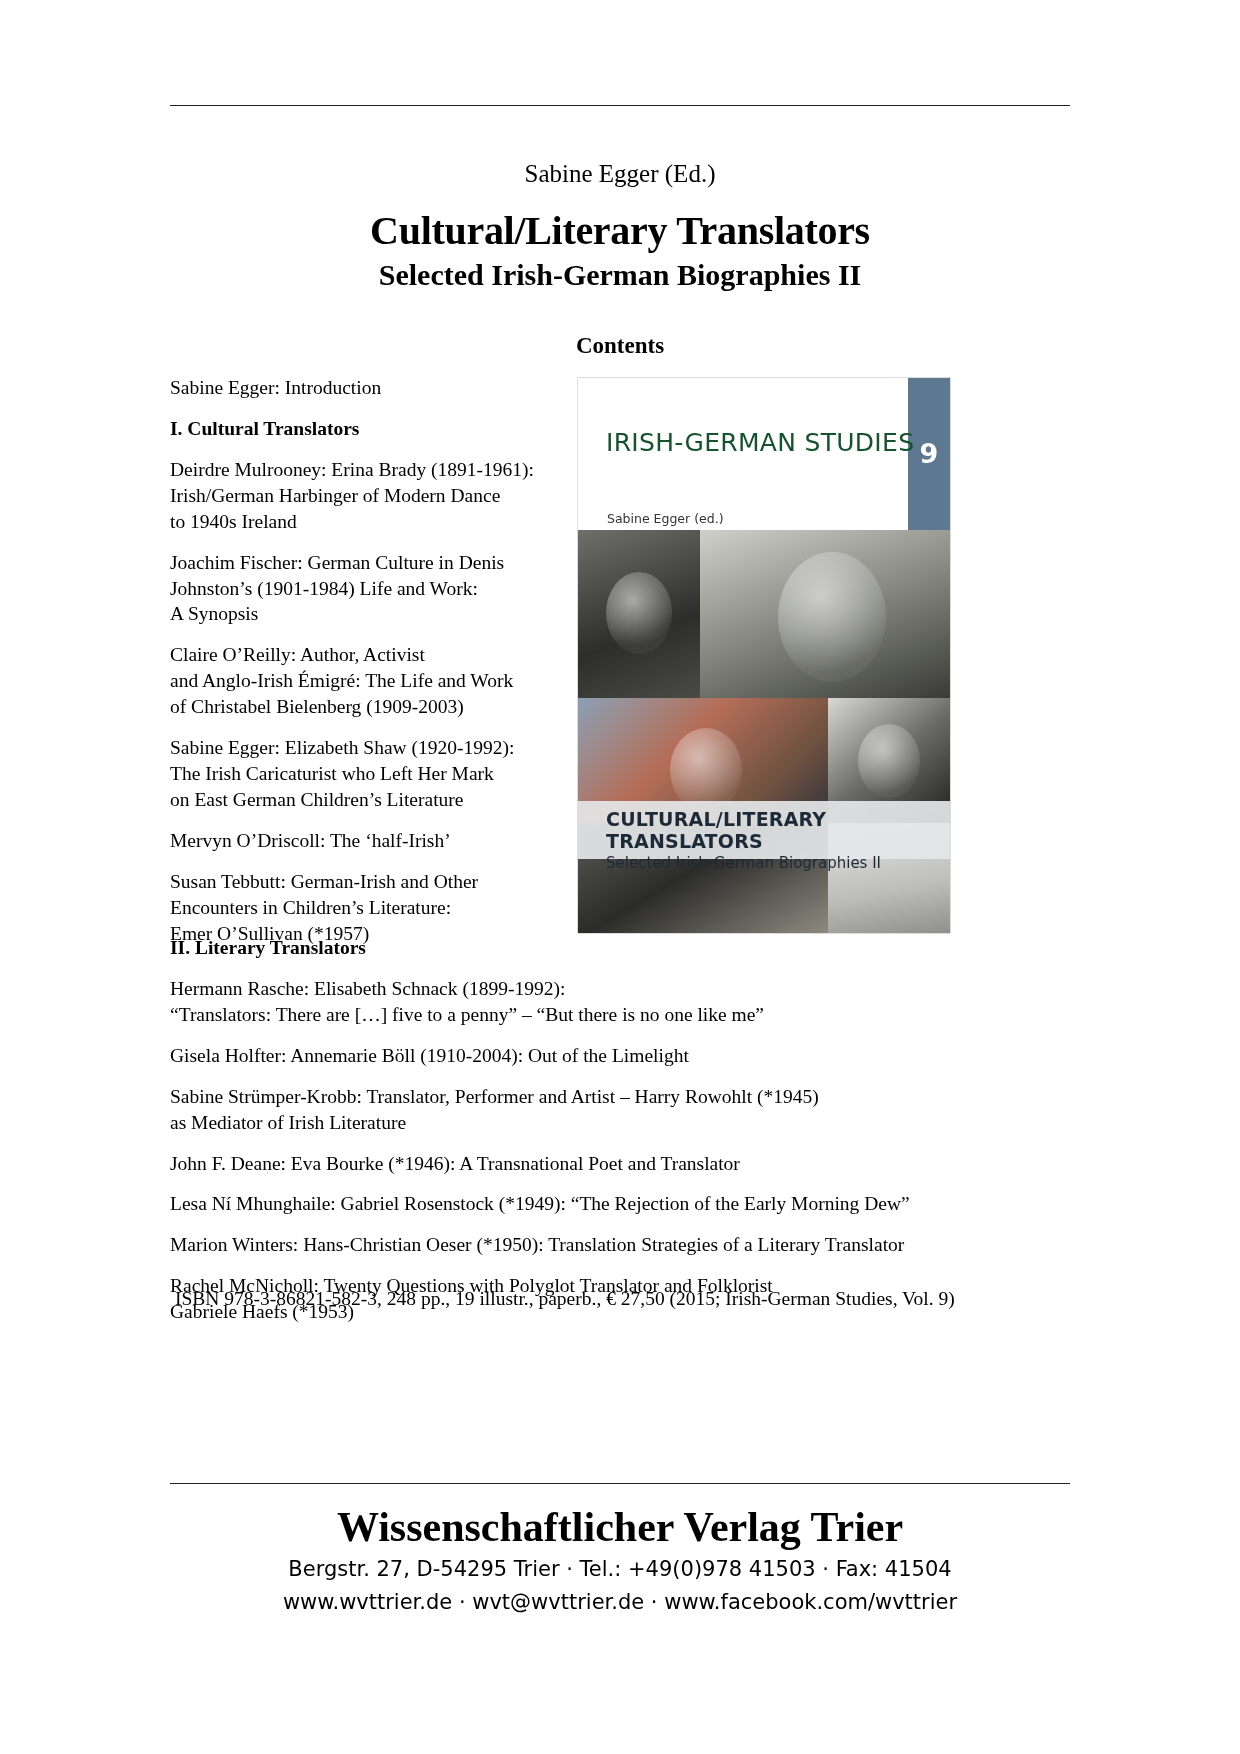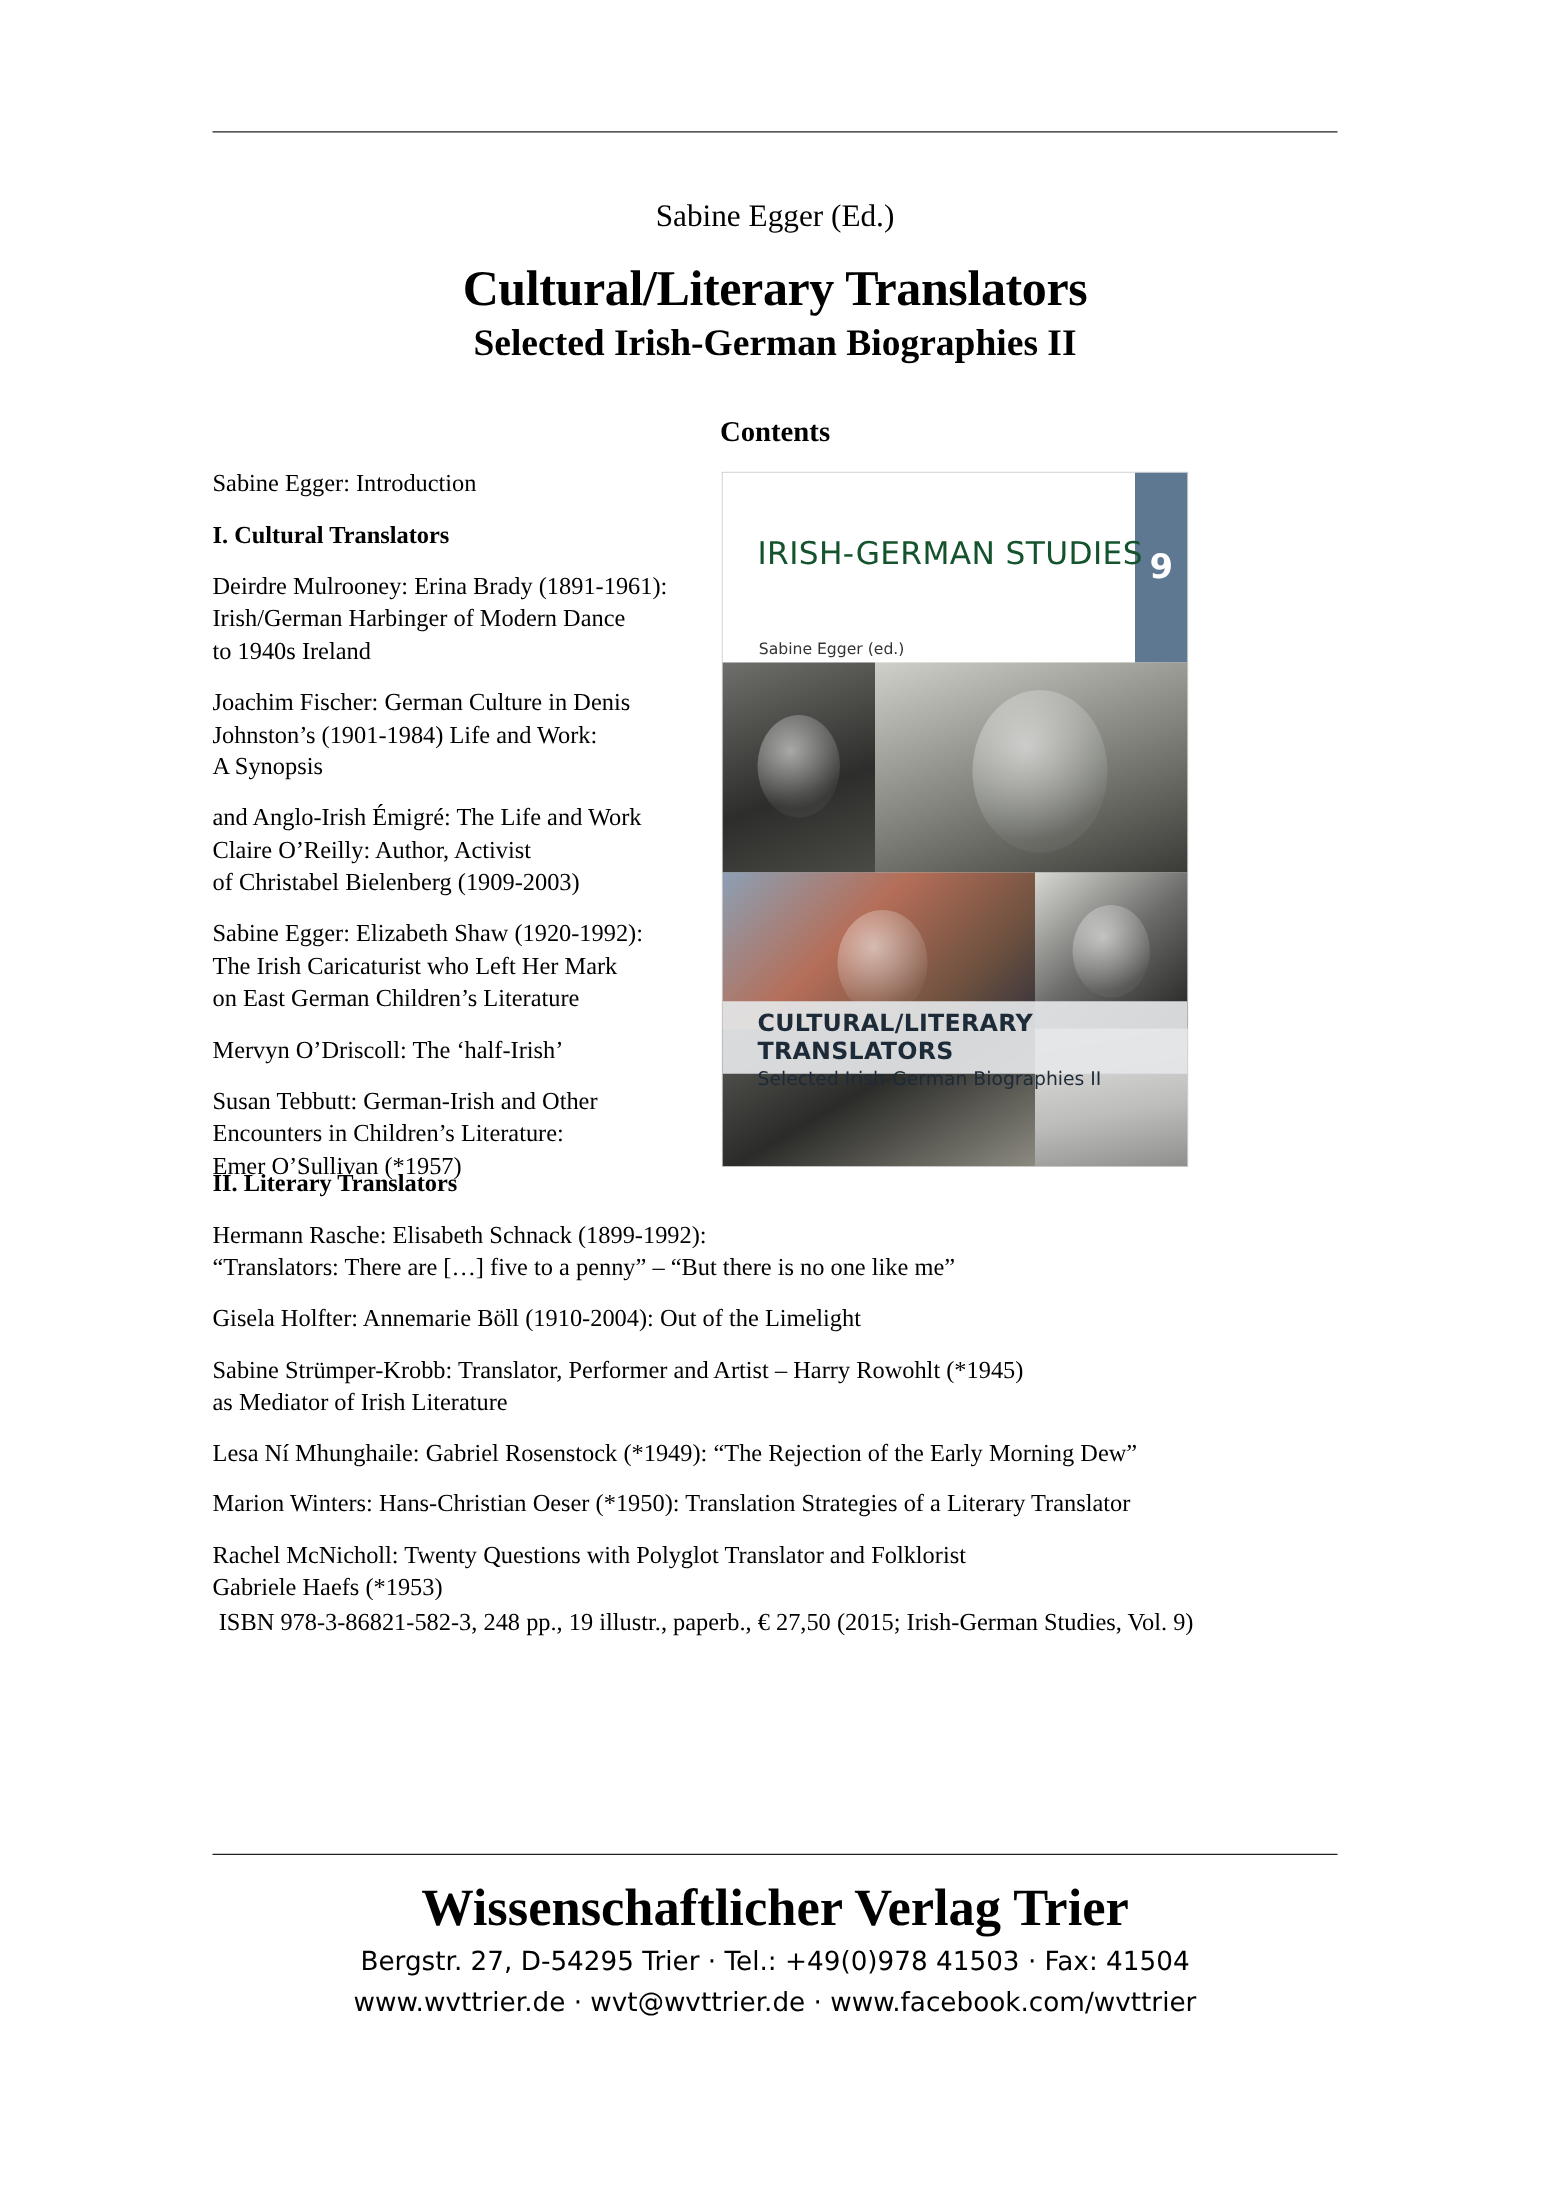--- a/index.html
+++ b/index.html
@@ -241,22 +241,22 @@
         <span class="line">Deirdre Mulrooney: Erina Brady (1891-1961):</span>
         <span class="line">Irish/German Harbinger of Modern Dance</span>
         <span class="line">to 1940s Ireland</span>
       </div>
       <div class="entry">
         <span class="line">Joachim Fischer: German Culture in Denis</span>
         <span class="line">Johnston’s (1901-1984) Life and Work:</span>
         <span class="line">A Synopsis</span>
       </div>
       <div class="entry">
+        <span class="line">Claire O’Reilly: Author, Activist</span>
         <span class="line">and Anglo-Irish Émigré: The Life and Work</span>
-        <span class="line">Claire O’Reilly: Author, Activist</span>
         <span class="line">of Christabel Bielenberg (1909-2003)</span>
       </div>
       <div class="entry">
         <span class="line">Sabine Egger: Elizabeth Shaw (1920-1992):</span>
         <span class="line">The Irish Caricaturist who Left Her Mark</span>
         <span class="line">on East German Children’s Literature</span>
       </div>
       <div class="entry">
         <span class="line">Mervyn O’Driscoll: The ‘half-Irish’</span>
       </div>
@@ -308,20 +308,23 @@
         <span class="line">“Translators: There are […] five to a penny” – “But there is no one like me”</span>
       </div>
       <div class="entry">
         <span class="line">Gisela Holfter: Annemarie Böll (1910-2004): Out of the Limelight</span>
       </div>
       <div class="entry">
         <span class="line">Sabine Strümper-Krobb: Translator, Performer and Artist – Harry Rowohlt (*1945)</span>
         <span class="line">as Mediator of Irish Literature</span>
       </div>
       <div class="entry">
+        <span class="line">John F. Deane: Eva Bourke (*1946): A Transnational Poet and Translator</span>
+      </div>
+      <div class="entry">
         <span class="line">Lesa Ní Mhunghaile: Gabriel Rosenstock (*1949): “The Rejection of the Early Morning Dew”</span>
       </div>
       <div class="entry">
         <span class="line">Marion Winters: Hans-Christian Oeser (*1950): Translation Strategies of a Literary Translator</span>
       </div>
       <div class="entry">
         <span class="line">Rachel McNicholl: Twenty Questions with Polyglot Translator and Folklorist</span>
         <span class="line">Gabriele Haefs (*1953)</span>
       </div>
     </div>

